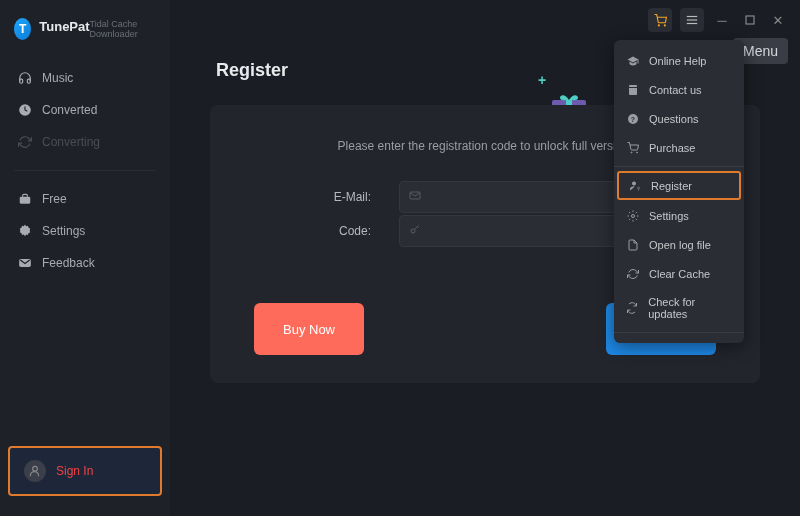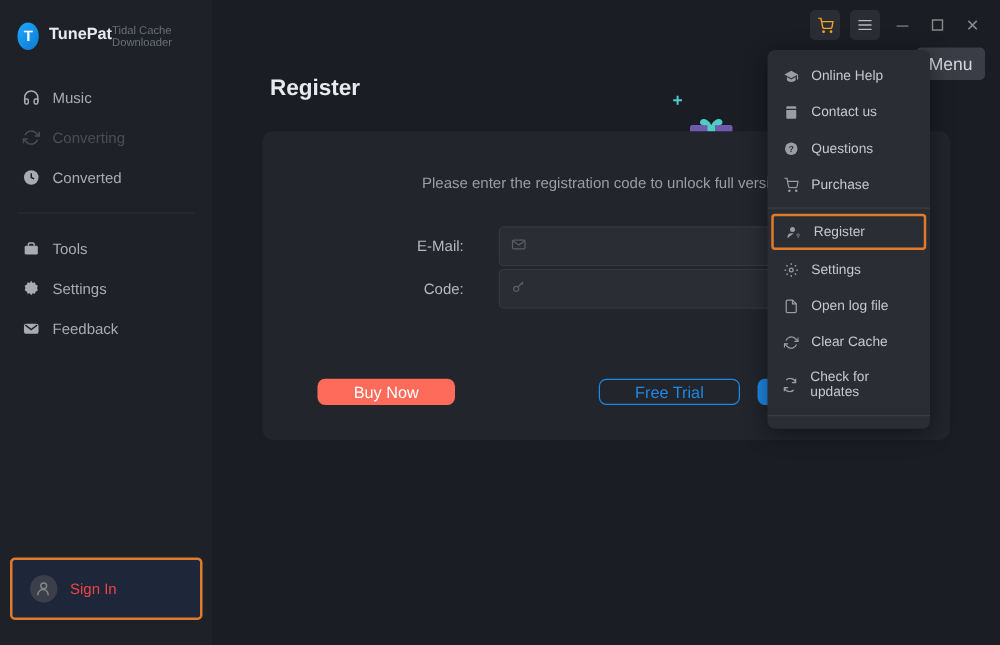--- a/index.html
+++ b/index.html
@@ -32,21 +32,21 @@
     .page-title { color: #e8eaed; font-size: 18px; font-weight: 600; margin-bottom: 24px; margin-left: 6px; }
     .panel { background: #22252c; border-radius: 8px; padding: 34px 44px 28px; position: relative; }
     .panel-hint { text-align: center; color: #9a9da3; font-size: 12px; margin-bottom: 28px; }
     .form-row { display: flex; align-items: center; gap: 28px; margin-bottom: 2px; justify-content: center; }
     .form-label { width: 60px; text-align: right; color: #b5b8bd; font-size: 12px; }
     .input-wrap { position: relative; width: 260px; }
     .input-icon { position: absolute; left: 10px; top: 50%; transform: translateY(-50%); color: #5a5d64; font-size: 12px; }
     .text-input { width: 100%; height: 32px; background: #2a2d34; border: 1px solid #34373e; border-radius: 4px; padding: 0 10px 0 30px; color: #ddd; font-size: 12px; outline: none; }
     
     .btn-row { display: flex; justify-content: space-between; align-items: center; margin-top: 56px; gap: 12px; }
-    .btn { height: 21px; padding: 0 28px; border-radius: 6px; font-size: 13px; font-weight: 500; border: none; cursor: pointer; display: flex; align-items: center; justify-content: center; min-width: 110px; }
+    .btn { height: 52px; padding: 0 28px; border-radius: 6px; font-size: 13px; font-weight: 500; border: none; cursor: pointer; display: flex; align-items: center; justify-content: center; min-width: 110px; }
     .btn-buy { background: #ff6b5b; color: #fff; }
     .btn-trial { background: transparent; border: 1px solid #1e88e5; color: #1e88e5; }
     .btn-register { background: #1e88e5; color: #fff; }
     .btn-right-group { display: flex; gap: 14px; }
     
     .decor-plus { position: absolute; color: #4ecdc4; font-size: 14px; font-weight: bold; }
     .decor-gift { position: absolute; width: 42px; height: 42px; }
     
     .dropdown { position: absolute; top: 40px; right: 56px; width: 130px; background: #2a2d34; border-radius: 6px; padding: 6px 0; z-index: 60; box-shadow: 0 4px 18px rgba(0,0,0,.45); }
     .dropdown-item { display: flex; align-items: center; gap: 10px; padding: 8px 12px; color: #c5c7ca; font-size: 11px; cursor: pointer; }
@@ -97,49 +97,49 @@
   <div class="nav-group">
     <div class="nav-item">
       <span class="nav-icon">
           <svg width="14" height="14" viewBox="0 0 24 24" fill="none" stroke="currentColor" stroke-width="2">
             <path d="M3 18v-6a9 9 0 0 1 18 0v6"></path>
             <path d="M21 19a2 2 0 0 1-2 2h-1a2 2 0 0 1-2-2v-3a2 2 0 0 1 2-2h3zM3 19a2 2 0 0 0 2 2h1a2 2 0 0 0 2-2v-3a2 2 0 0 0-2-2H3z"></path>
           </svg>
         </span>
       <span>Music</span>
     </div>
+    <div class="nav-item">
+      <span class="nav-icon">
+          <svg width="14" height="14" viewBox="0 0 24 24" fill="currentColor">
+            <circle cx="12" cy="12" r="10" fill="currentColor"></circle>
+            <path d="M12 6v6l4 2" stroke="#1e2128" stroke-width="2" fill="none"></path>
+          </svg>
+        </span>
+      <span>Converted</span>
+    </div>
     <div class="nav-item muted">
       <span class="nav-icon">
           <svg width="14" height="14" viewBox="0 0 24 24" fill="none" stroke="currentColor" stroke-width="2">
             <path d="M23 4v6h-6M1 20v-6h6"></path>
             <path d="M3.5 9a9 9 0 0 1 14.8-3.4L23 10M1 14l4.6 4.4A9 9 0 0 0 20.5 15"></path>
           </svg>
         </span>
       <span>Converting</span>
     </div>
-    <div class="nav-item">
-      <span class="nav-icon">
-          <svg width="14" height="14" viewBox="0 0 24 24" fill="currentColor">
-            <circle cx="12" cy="12" r="10" fill="currentColor"></circle>
-            <path d="M12 6v6l4 2" stroke="#1e2128" stroke-width="2" fill="none"></path>
-          </svg>
-        </span>
-      <span>Converted</span>
-    </div>
   </div>
   <div class="nav-divider"></div>
   <div class="nav-group">
     <div class="nav-item">
       <span class="nav-icon">
           <svg width="14" height="14" viewBox="0 0 24 24" fill="currentColor">
             <rect x="3" y="8" width="18" height="12" rx="2"></rect>
             <path d="M8 8V6a2 2 0 0 1 2-2h4a2 2 0 0 1 2 2v2" fill="none" stroke="currentColor" stroke-width="2"></path>
           </svg>
         </span>
-      <span>Tools</span>
+      <span>Free</span>
     </div>
     <div class="nav-item">
       <span class="nav-icon">
           <svg width="14" height="14" viewBox="0 0 24 24" fill="currentColor">
             <circle cx="12" cy="12" r="3" fill="#1e2128"></circle>
             <path d="M12 1l2 3 3-1 1 3 3 2-1 3 1 3-3 2-1 3-3-1-2 3-2-3-3 1-1-3-3-2 1-3-1-3 3-2 1-3 3 1z"></path>
           </svg>
         </span>
       <span>Settings</span>
     </div>
@@ -202,21 +202,20 @@
               <circle cx="8" cy="15" r="4"></circle>
               <path d="M10.9 12.1L19 4m-2 2l2 2m-5-1l2 2"></path>
             </svg></span>
         <input class="text-input" type="text" style="">
       </div>
     </div>
 
     <div class="btn-row">
       <button class="btn btn-buy">Buy Now</button>
       <div class="btn-right-group">
-        <button class="btn btn-trial">Free Trial</button>
         <button class="btn btn-register">Register</button>
       </div>
     </div>
   </div>
 </div>
 
 <div class="dropdown">
   <div class="dropdown-item">
     <span class="dropdown-icon">
         <svg width="12" height="12" viewBox="0 0 24 24" fill="currentColor">

